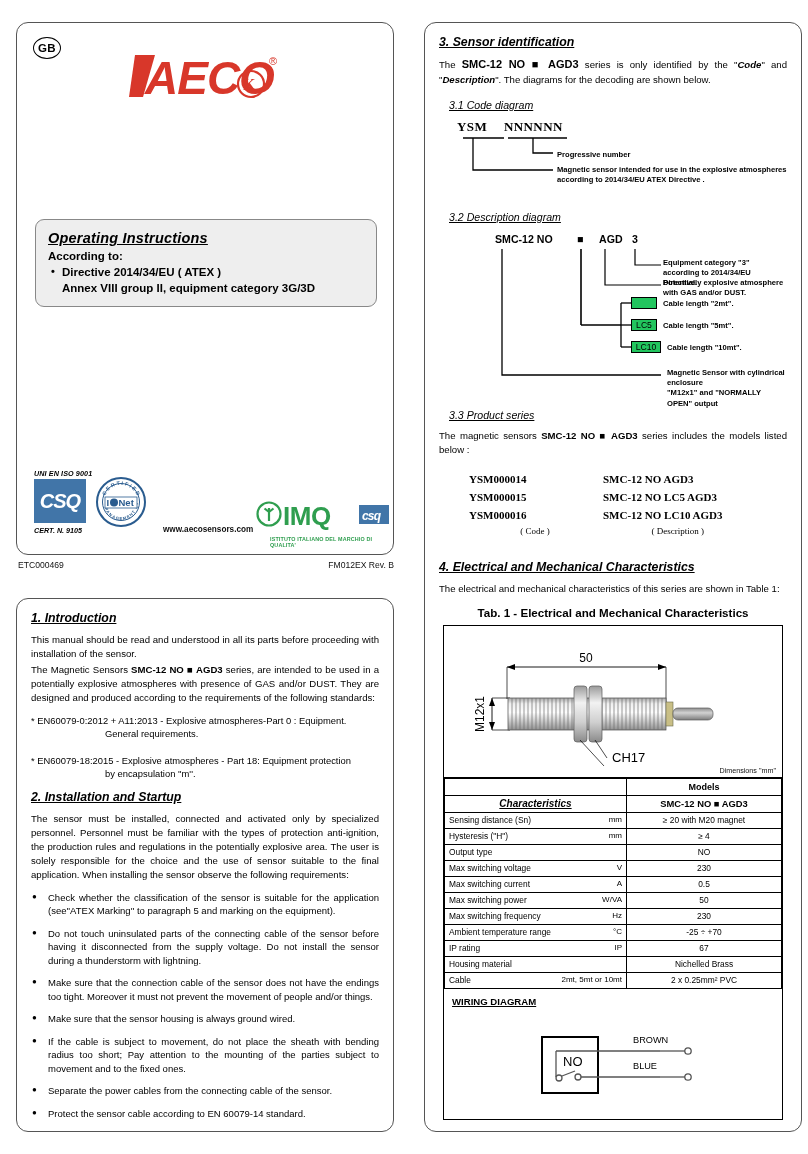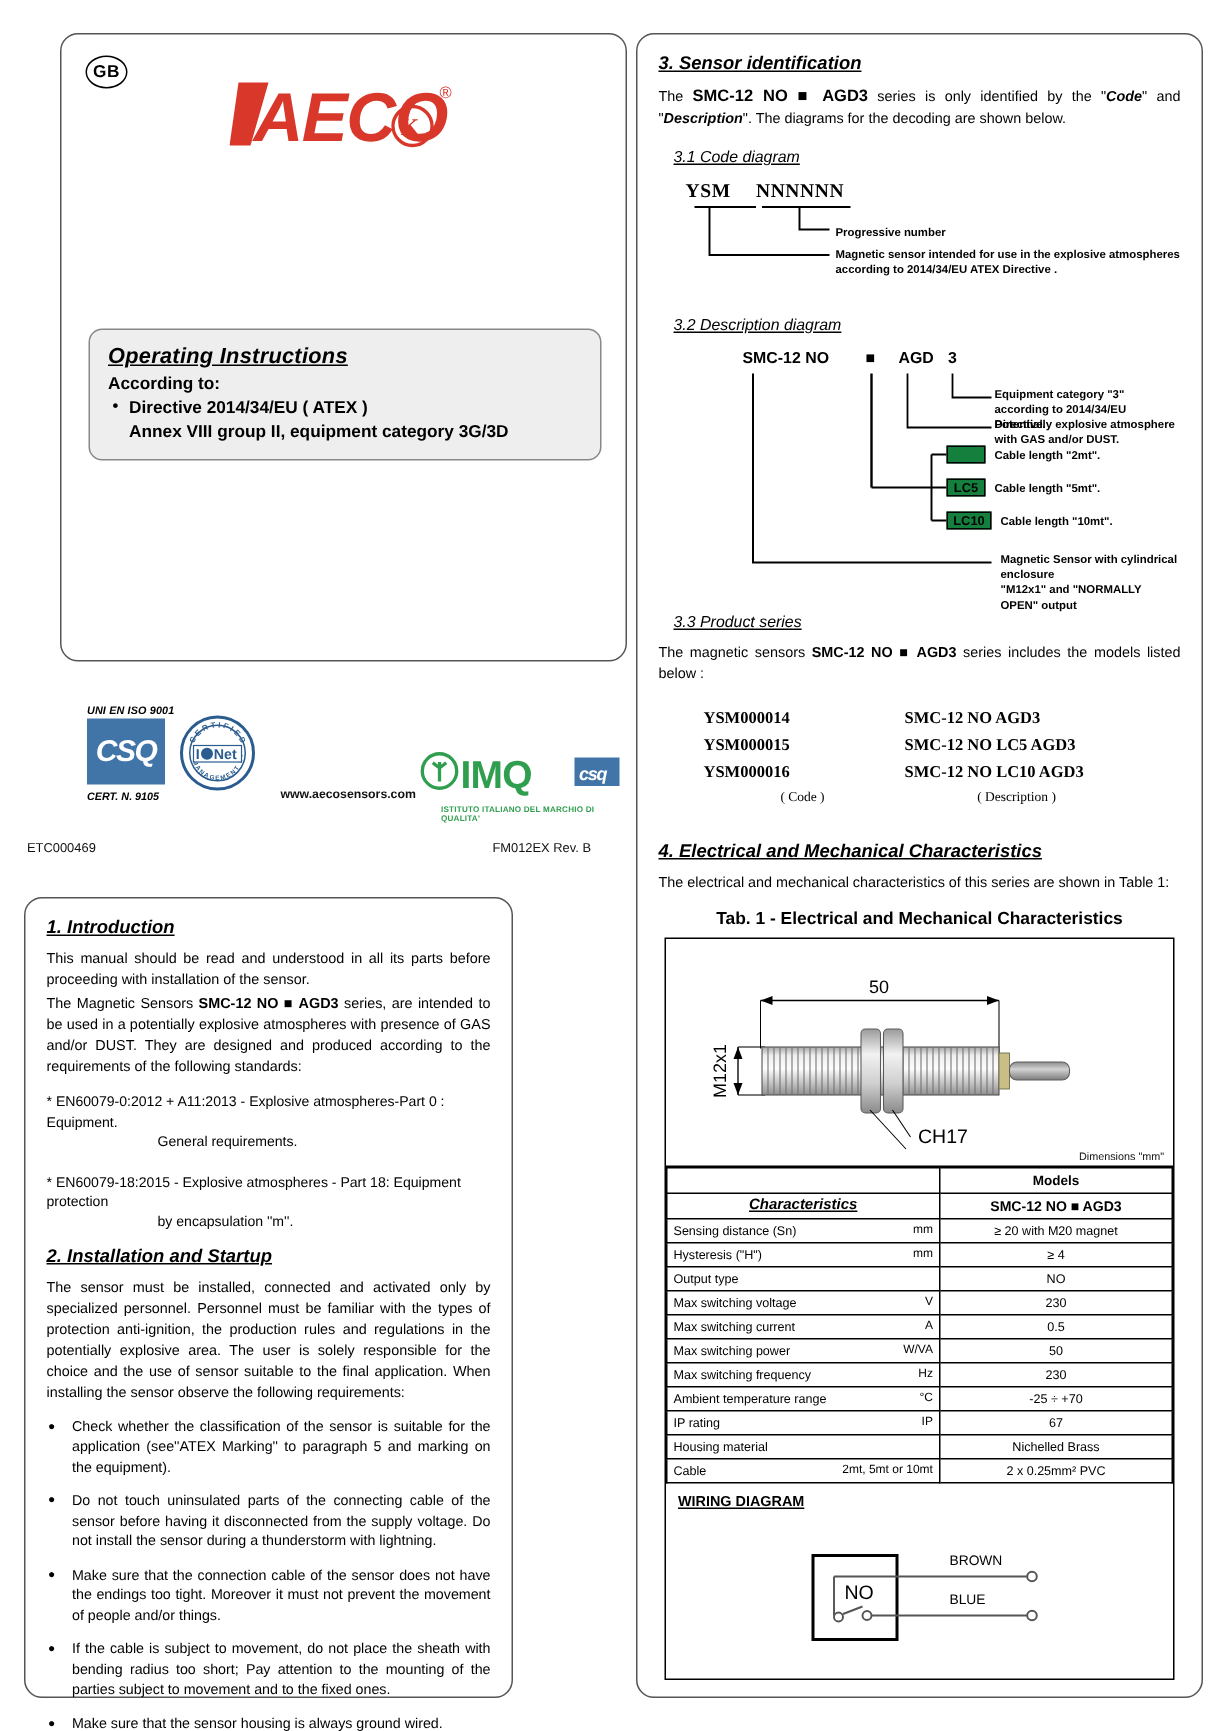--- a/index.html
+++ b/index.html
@@ -14,22 +14,22 @@
 
   
   .panel {
     position: absolute;
     border: 1px solid #555;
     border-radius: 12px;
     background: #fff;
   }
 
   
-  #cover-panel  { left: 16px;  top: 22px;  width: 378px; height: 419px; margin-left: 24px; }
-  #intro-panel  { left: 16px;  top: 598px; width: 326px; height: 534px; }
+  #cover-panel  { left: 16px;  top: 22px;  width: 378px; height: 533px; }
+  #intro-panel  { left: 16px;  top: 598px; width: 378px; height: 534px; }
   
   #right-panel  { left: 424px; top: 22px;  width: 378px; height: 1110px; }
 
   .gb-badge {
     position: absolute; left: 16px; top: 14px;
     width: 28px; height: 22px;
     border: 1.3px solid #000; border-radius: 50%;
     font-size: 11.5px; font-weight: bold;
     display: flex; align-items: center; justify-content: center;
     letter-spacing: .4px;
@@ -123,22 +123,22 @@
   
   .codediag { position: relative; height: 74px; margin: 4px 0 4px 18px; }
   .codediag .lbl { position: absolute; font-size: 13px; font-weight: bold; letter-spacing: .4px; font-family: Liberation Serif, serif; }
   .codediag .note { position: absolute; font-size: 7.6px; font-weight: bold; line-height: 1.35; }
 
   
   .descdiag { position: relative; height: 158px; margin-top: 2px; }
   .descdiag .lbl { position: absolute; font-size: 10.6px; font-weight: bold; }
   .descdiag .note { position: absolute; font-size: 7.6px; font-weight: bold; line-height: 1.35; }
   .lcbox {
-    position: absolute; border: 1.4px solid #000; background: #15803d;
-    font-size: 8.6px; font-weight: bold; text-align: center;
+    position: absolute; border: 1.4px solid #000; background: #22c55e;
+    font-size: 8.6px; font-weight: normal; text-align: center;
     padding: 0 2px; line-height: 11px; height: 12px;
   }
 
   
   .series-table { margin: 12px 0 4px 28px; font-family: "Liberation Serif", serif; }
   .series-table td { font-size: 11px; font-weight: bold; padding: 2px 0; }
   .series-table td.c1 { width: 132px; }
   .series-caption td { font-size: 9px; font-weight: normal; font-style: normal; padding-top: 1px; }
   .series-caption td.c1 { text-align: center; }
   .series-caption td.c2 { text-align: center; padding-left: 30px; }
@@ -270,22 +270,22 @@
         </div>
       </div>
 
       <div class="sec-h" style="margin-top:10px;">2. Installation and Startup</div>
       <div class="body-txt">The sensor must  be  installed, connected  and  activated  only  by  specialized personnel.  Personnel must be familiar with the types of protection anti-ignition, the production rules and regulations in the potentially explosive  area. The user is solely responsible for the choice and the use of sensor  suitable  to  the  final application. When installing the sensor observe the following requirements:</div>
 
       <ul class="bullets">
         <li>Check whether the classification of the sensor is suitable for the  application (see''ATEX Marking'' to paragraph 5 and marking on the equipment).</li>
         <li>Do not touch uninsulated parts of the connecting cable of the sensor  before having it disconnected from  the  supply  voltage. Do not  install  the  sensor during a thunderstorm with lightning.</li>
         <li>Make  sure  that  the  connection  cable  of  the  sensor  does  not  have  the endings too tight.  Moreover  it must  not  prevent  the movement  of  people and/or things.</li>
+        <li>Make sure that the sensor housing is always ground wired.</li>
         <li>If the cable is subject to movement, do not  place  the  sheath  with  bending radius too short;  Pay attention  to  the  mounting  of  the  parties  subject  to movement and to the fixed ones.</li>
-        <li>Make sure that the sensor housing is always ground wired.</li>
         <li>Separate the power cables from the connecting cable of the sensor.</li>
         <li>Protect  the sensor cable according to EN 60079-14  standard.</li>
       </ul>
     </div>
   </div>
 
   <div class="panel" id="right-panel">
     <div class="inner-pad">
 
       <div class="sec-h">3.  Sensor  identification</div>

